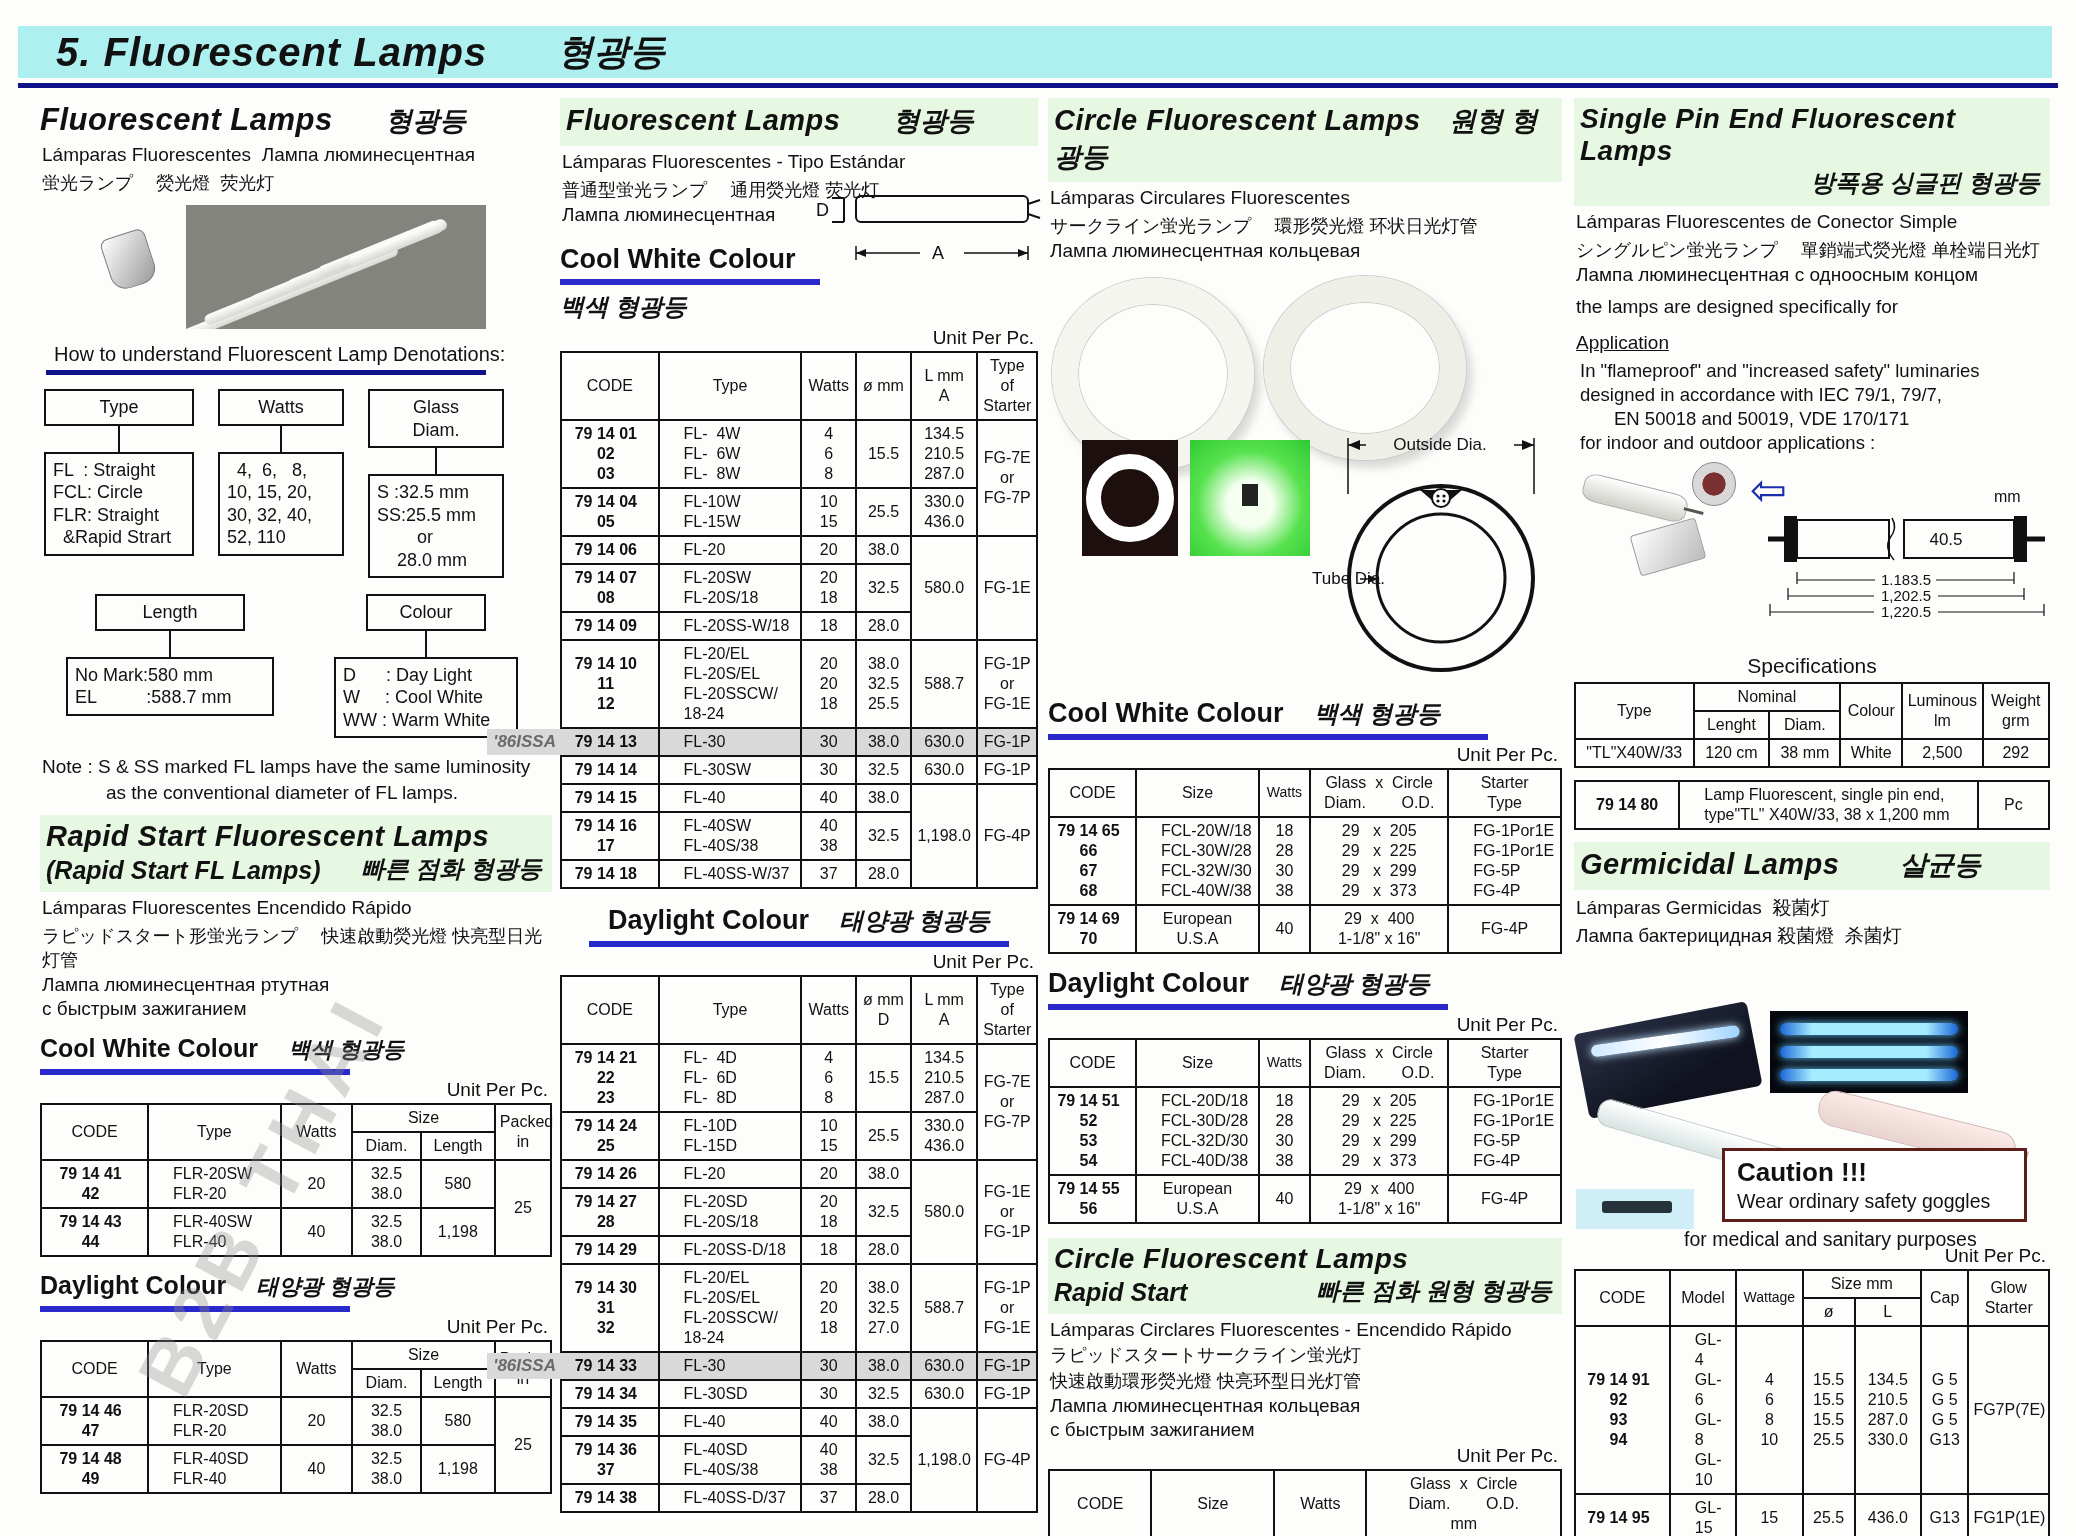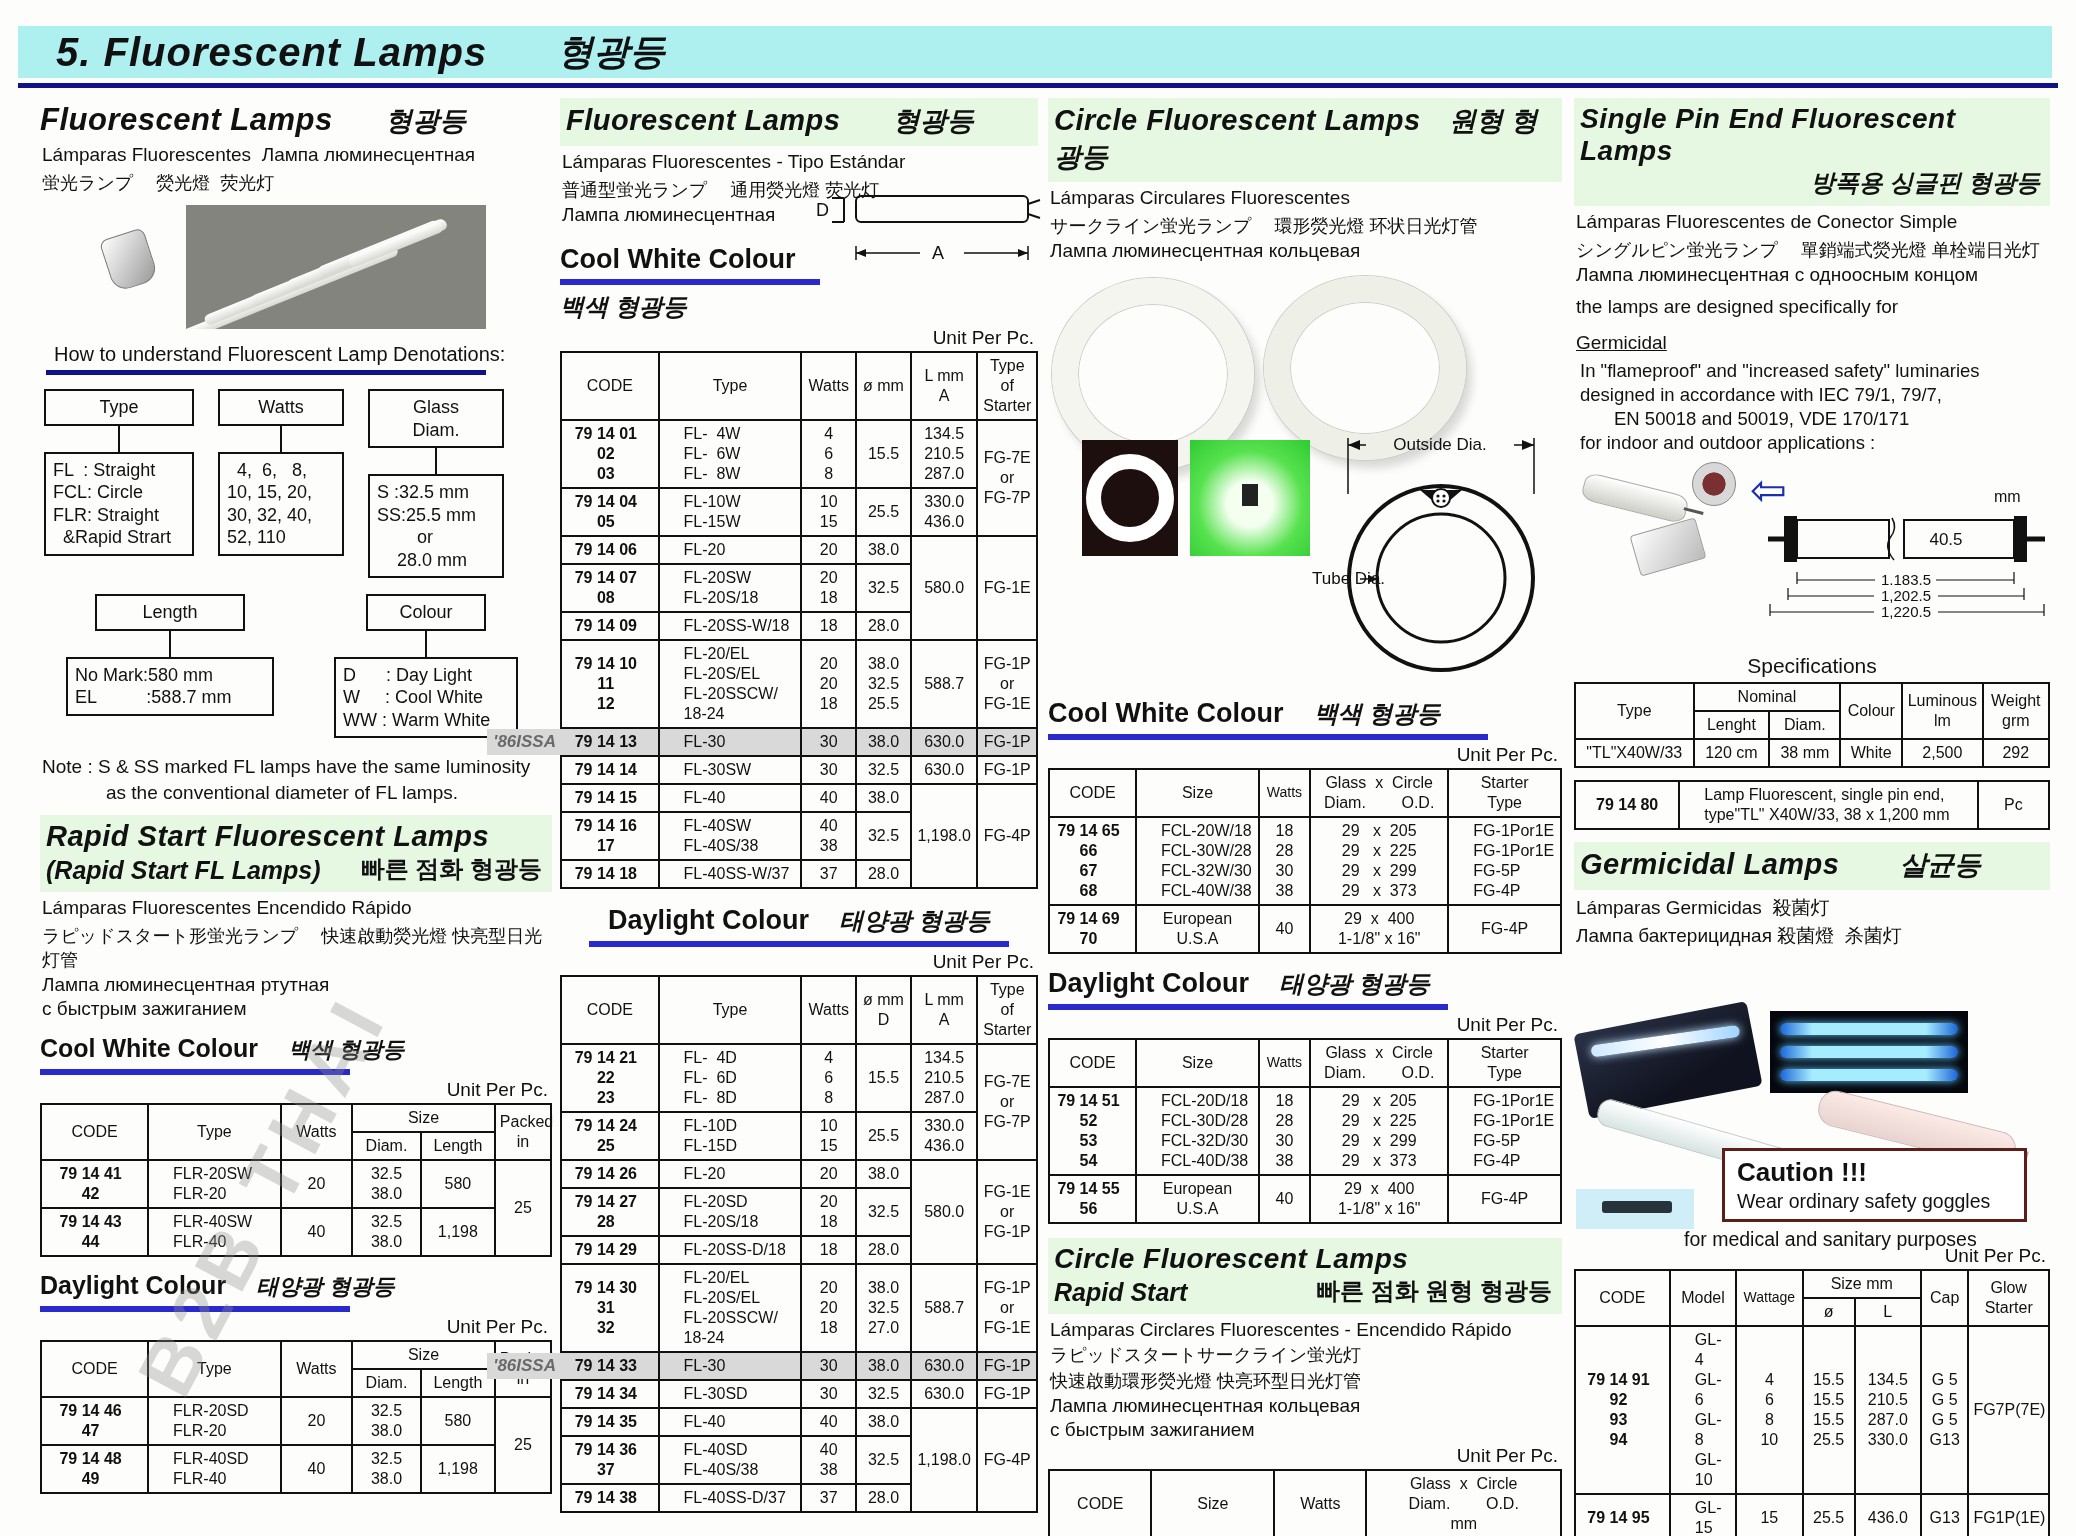--- a/index.html
+++ b/index.html
@@ -18,21 +18,21 @@
   .c2{left:560px;width:478px;}
   .c3{left:1048px;width:514px;}
   .c4{left:1574px;width:476px;}
   
   .sec-title{margin:4px 0 2px 0;}
   .st-en{font-size:31px;font-weight:bold;font-style:italic;letter-spacing:.5px;}
   .st-kr{font-size:27px;font-weight:bold;font-style:italic;margin-left:48px;}
   .greenbg{background:#e6f7e2;padding:5px 10px 7px 6px;}
   .gh2{display:flex;justify-content:space-between;align-items:flex-end;}
   .gh2 .g2t{font-size:25px;font-weight:bold;font-style:italic;}
-  .gh2 .g2k{font-size:24px;font-weight:bold;}
+  .gh2 .g2k{font-size:24px;font-weight:bold;font-style:italic;}
   .sub{font-size:19px;margin:5px 0 0 2px;white-space:pre-wrap;}
   .sub.cjk{font-size:18px;}
   .sub.tight{margin-top:2px;}
   .colour-row{margin-top:14px;position:relative;}
   .colour-title{font-size:27px;font-weight:bold;}
   .colour-kr{font-size:24px;font-weight:bold;font-style:italic;margin-left:26px;}
   .bluline{height:6px;background:#2a2acc;margin-top:4px;}
   .unit{font-size:19px;text-align:right;margin:4px 4px 2px 0;}
   
   table{border-collapse:collapse;width:100%;table-layout:fixed;}
@@ -839,21 +839,21 @@
     <div class="greenbg">
       <div class="st-en" style="font-size:28px">Single Pin End Fluorescent Lamps</div>
       <div style="text-align:right;font-size:24px;font-weight:bold;font-style:italic">방폭용 싱글핀 형광등</div>
     </div>
     <div class="sub">Lámparas Fluorescentes de Conector Simple</div>
     <div class="sub cjk">シングルピン蛍光ランプ　 單銷端式熒光燈 单栓端日光灯</div>
     <div class="sub tight">Лампа люминесцентная с одноосным концом</div>
 
     <div class="designed">the lamps are designed specifically for</div>
 
-    <div class="app-label">Germicidal</div>
+    <div class="app-label">Application</div>
     <div class="appline">In "flameproof" and "increased safety" luminaries</div>
     <div class="appline">designed in accordance with IEC 79/1, 79/7,</div>
     <div class="appline ind">EN 50018 and 50019, VDE 170/171</div>
     <div class="appline">for indoor and outdoor applications :</div>
 
     <div class="pin-art">
       <div class="pin1"></div>
       <div class="socket"></div>
       <div class="bracket"></div>
       <div class="bluearrow">⇦</div>

